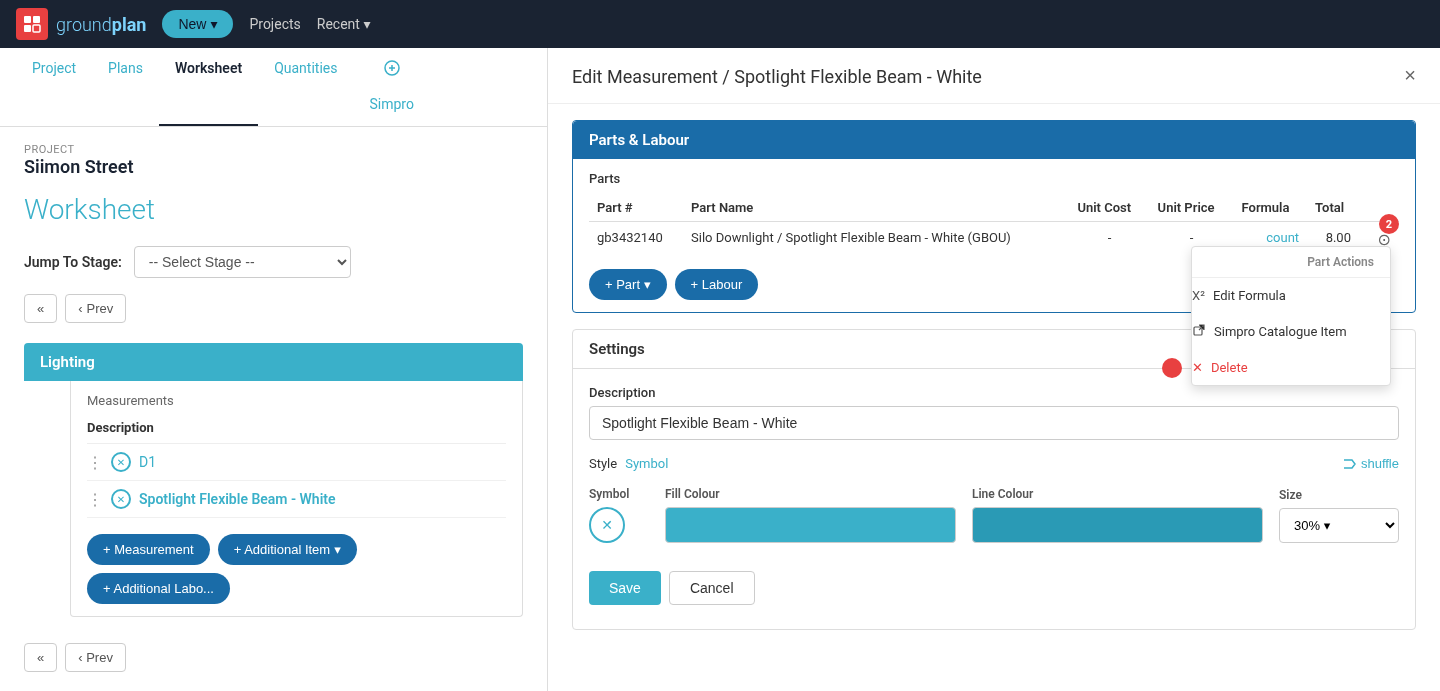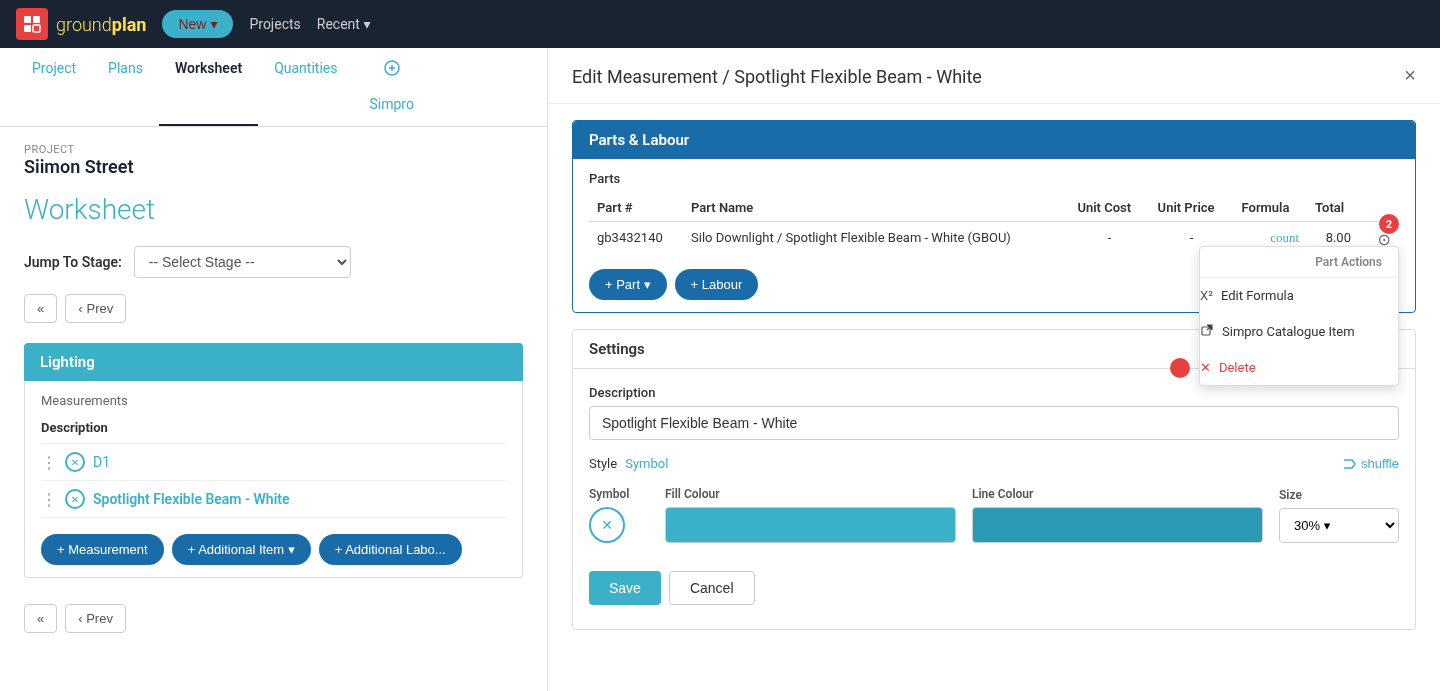--- a/index.html
+++ b/index.html
@@ -30,25 +30,25 @@
       height: 32px;
       background: #e84040;
       border-radius: 4px;
       display: flex;
       align-items: center;
       justify-content: center;
       color: white;
       font-weight: bold;
       font-size: 12px;
     }
-    .logo-text { color: #fde047; }
+    .logo-text { color: #7dd3fc; }
     .logo-text span { font-weight: 700; }
     .new-btn {
       background: #3ab0c9;
-      color: #7f1d1d;
+      color: #0f172a;
       border: none;
       border-radius: 20px;
       padding: 6px 16px;
       cursor: pointer;
       font-size: 14px;
       display: flex;
       align-items: flex-end;
       gap: 4px;
     }
     .nav-link {
@@ -127,20 +127,21 @@
       padding: 10px 16px;
       font-weight: 600;
       font-size: 15px;
       border-radius: 4px 4px 0 0;
     }
     .section-body {
       border: 1px solid #ddd;
       border-top: none;
       border-radius: 0 0 4px 4px;
       padding: 12px 16px;
+      margin-left: 46px;
     }
     .measurements-label { font-size: 13px; color: #666; margin-bottom: 8px; }
     .desc-header { font-weight: 700; font-size: 13px; padding: 4px 0 8px; border-bottom: 1px solid #eee; }
     .measurement-row {
       display: flex;
       align-items: center;
       padding: 8px 0;
       border-bottom: 1px solid #f0f0f0;
       gap: 8px;
     }
@@ -227,35 +228,35 @@
       padding: 6px 8px;
       border-bottom: 1px solid #ddd;
     }
     .parts-table td {
       padding: 8px 8px;
       font-size: 13px;
       color: #333;
       vertical-align: top;
     }
     .parts-table tr:nth-child(even) td { background: #f9f9f9; }
-    .count-link { color: #3ab0c9; text-decoration: none; font-family: Liberation Serif, serif; }
+    .count-link { color: #3ab0c9; text-decoration: none; }
 
     .gear-btn {
       background: none;
       border: none;
       cursor: pointer;
       color: #666;
       font-size: 16px;
       position: relative;
     }
 
     
     .dropdown-menu {
       position: absolute;
-      right: 0;
+      right: 8px;
       top: 24px;
       background: white;
       border: 1px solid #ddd;
       border-radius: 4px;
       box-shadow: 0 4px 12px rgba(0,0,0,0.15);
       min-width: 200px;
       z-index: 200;
       margin-left: 44px;
     }
     .dropdown-label {

